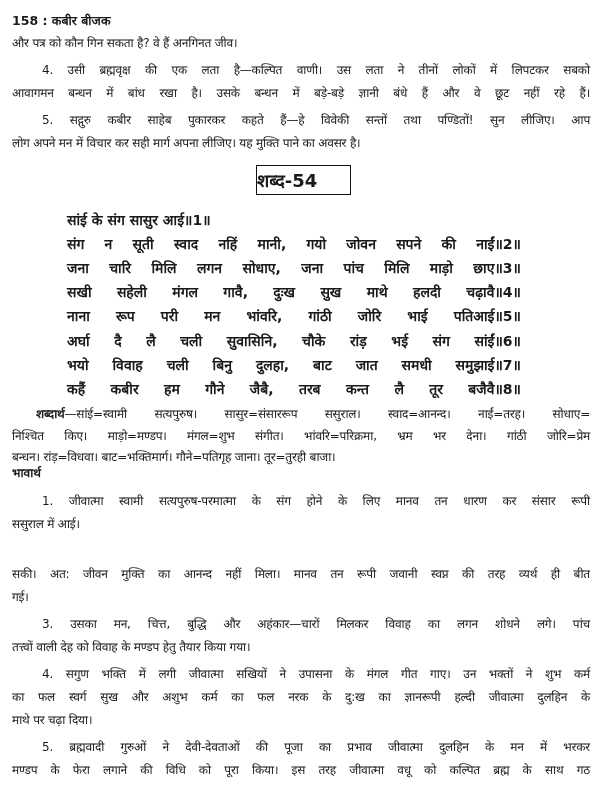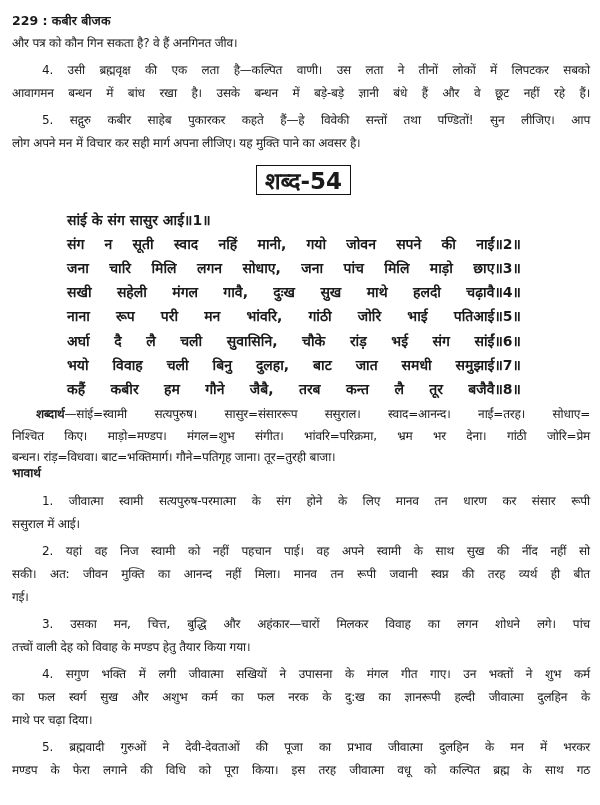--- a/index.html
+++ b/index.html
@@ -16,41 +16,41 @@
   }
   .justify { text-align: justify; text-align-last: justify; }
   .indent { left: 42px; width: 548px; }
   .header {
     position: absolute; left: 12px; top: 12px;
     font-size: 12.5px; font-weight: bold; white-space: nowrap;
   }
   .box {
     position: absolute; left: 256px; top: 165px; width: 95px; height: 30px;
     border: 1.5px solid #111; box-sizing: border-box;
-    display: flex; align-items: center; justify-content: center;
-    font-size: 23px; font-weight: bold;
+    display: flex; align-items: center; justify-content: flex-start;
+    font-size: 18px; font-weight: bold;
   }
   .verse {
     position: absolute; left: 67px; width: 454px;
     font-size: 14px; font-weight: bold; line-height: 20px; white-space: nowrap;
   }
   .verse.justify { text-align: justify; text-align-last: justify; }
   .bold-label { font-weight: bold; font-family: Liberation Mono, monospace; }
   .section-title {
     position: absolute; left: 12px; top: 464px;
     font-size: 12px; font-weight: bold;
   }
 </style>
 </head>
 <body>
 
 <div class="page">
 
   <div class="header">
-    <span>229</span><span> : </span><span>कबीर बीजक</span>
+    <span>158</span><span> : </span><span>कबीर बीजक</span>
   </div>
 
   <div class="line" style="top:33px">और पत्र को कौन गिन सकता है? वे हैं अनगिनत जीव।</div>
   <div class="line indent justify" style="top:60px">4. उसी ब्रह्मवृक्ष की एक लता है—कल्पित वाणी। उस लता ने तीनों लोकों में लिपटकर सबको</div>
   <div class="line justify" style="top:83px">आवागमन बन्धन में बांध रखा है। उसके बन्धन में बड़े-बड़े ज्ञानी बंधे हैं और वे छूट नहीं रहे हैं।</div>
   <div class="line indent justify" style="top:110px">5. सद्गुरु कबीर साहेब पुकारकर कहते हैं—हे विवेकी सन्तों तथा पण्डितों! सुन लीजिए। आप</div>
   <div class="line" style="top:133px">लोग अपने मन में विचार कर सही मार्ग अपना लीजिए। यह मुक्ति पाने का अवसर है।</div>
 
   <div class="box">
     <span>शब्द-54</span>
@@ -68,21 +68,20 @@
   <div class="line indent justify" style="left:36px;width:554px;top:404px">
     <span class="bold-label">शब्दार्थ</span><span>—सांई=स्वामी सत्यपुरुष। सासुर=संसाररूप ससुराल। स्वाद=आनन्द। नाईं=तरह। सोधाए=</span>
   </div>
   <div class="line justify" style="top:426px">निश्चित किए। माड़ो=मण्डप। मंगल=शुभ संगीत। भांवरि=परिक्रमा, भ्रम भर देना। गांठी जोरि=प्रेम</div>
   <div class="line" style="top:447px">बन्धन। रांड़=विधवा। बाट=भक्तिमार्ग। गौने=पतिगृह जाना। तूर=तुरही बाजा।</div>
 
   <div class="section-title">भावार्थ</div>
 
   <div class="line indent justify" style="top:491px">1. जीवात्मा स्वामी सत्यपुरुष-परमात्मा के संग होने के लिए मानव तन धारण कर संसार रूपी</div>
   <div class="line" style="top:514px">ससुराल में आई।</div>
-  <div class="line indent justify" style="top:541px">2. यहां वह निज स्वामी को नहीं पहचान पाई। वह अपने स्वामी के साथ सुख की नींद नहीं सो</div>
   <div class="line justify" style="top:564px">सकी। अत: जीवन मुक्ति का आनन्द नहीं मिला। मानव तन रूपी जवानी स्वप्न की तरह व्यर्थ ही बीत</div>
   <div class="line" style="top:587px">गई।</div>
   <div class="line indent justify" style="top:614px">3. उसका मन, चित्त, बुद्धि और अहंकार—चारों मिलकर विवाह का लगन शोधने लगे। पांच</div>
   <div class="line" style="top:637px">तत्त्वों वाली देह को विवाह के मण्डप हेतु तैयार किया गया।</div>
   <div class="line indent justify" style="top:664px">4. सगुण भक्ति में लगी जीवात्मा सखियों ने उपासना के मंगल गीत गाए। उन भक्तों ने शुभ कर्म</div>
   <div class="line justify" style="top:687px">का फल स्वर्ग सुख और अशुभ कर्म का फल नरक के दु:ख का ज्ञानरूपी हल्दी जीवात्मा दुलहिन के</div>
   <div class="line" style="top:710px">माथे पर चढ़ा दिया।</div>
   <div class="line indent justify" style="top:737px">5. ब्रह्मवादी गुरुओं ने देवी-देवताओं की पूजा का प्रभाव जीवात्मा दुलहिन के मन में भरकर</div>
   <div class="line justify" style="top:760px">मण्डप के फेरा लगाने की विधि को पूरा किया। इस तरह जीवात्मा वधू को कल्पित ब्रह्म के साथ गठ</div>
 

